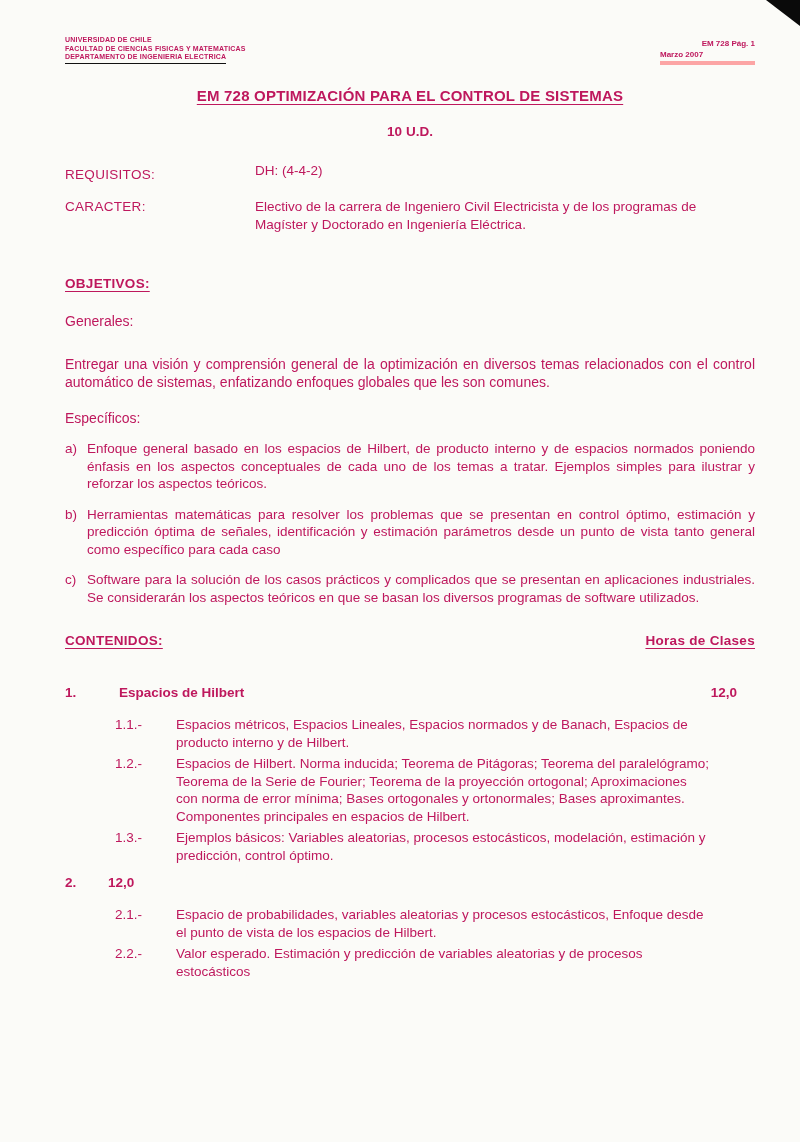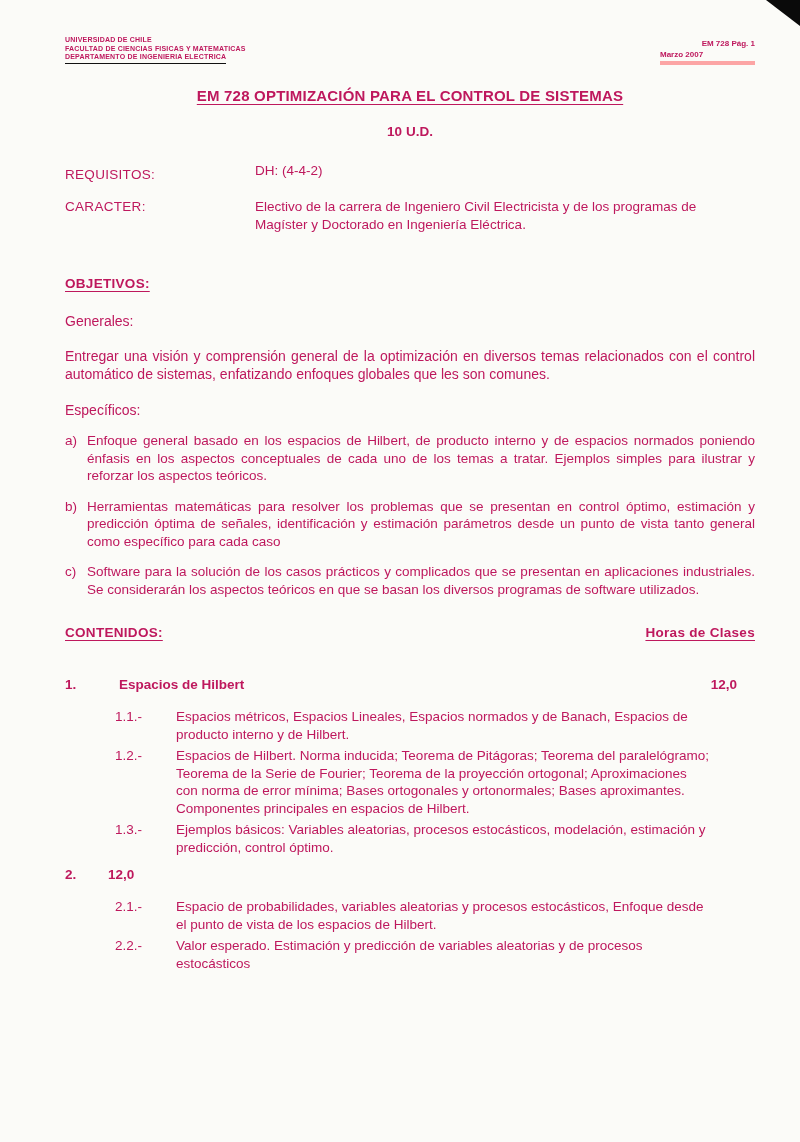--- a/index.html
+++ b/index.html
@@ -31,21 +31,21 @@
   .kv.req{margin-top:27px;}
   .kv.car{margin-top:15px;}
   .kv .lbl{letter-spacing:.3px;}
   .kv .val{max-width:445px;line-height:18px;}
   .kv .dh{font-size:13.5px;align-self:start;margin-top:-4px;}
   
   .h-ul{font-size:13.5px;font-weight:bold;text-decoration:underline;text-underline-offset:3px;letter-spacing:.3px;}
   .objetivos-h{margin-top:42px;}
   .plain{font-size:14px;line-height:17px;}
   .generales-l{margin-top:22px;}
-  .para{margin-top:18px;text-align:justify;line-height:17.5px;}
+  .para{margin-top:26px;text-align:justify;line-height:17.5px;}
   .especificos-l{margin-top:19px;}
   .obj-item{display:flex;margin-top:13px;font-size:13.5px;line-height:17.5px;}
   .obj-item .marker{width:17px;flex:none;margin-right:5px;}
   .obj-item .txt{flex:1;text-align:justify;}
   
   .cont-row{display:flex;justify-content:space-between;margin-top:27px;align-items:flex-end;}
   .sec-head{display:flex;margin-top:36px;font-size:13.5px;font-weight:bold;line-height:18px;}
   .sec-head .sec-num{width:43px;flex:none;}
   .sec-head .sec-titles{flex:1;padding-left:11px;}
   .sec-head .sec-hours{flex:none;margin-right:18px;align-self:flex-start;}

